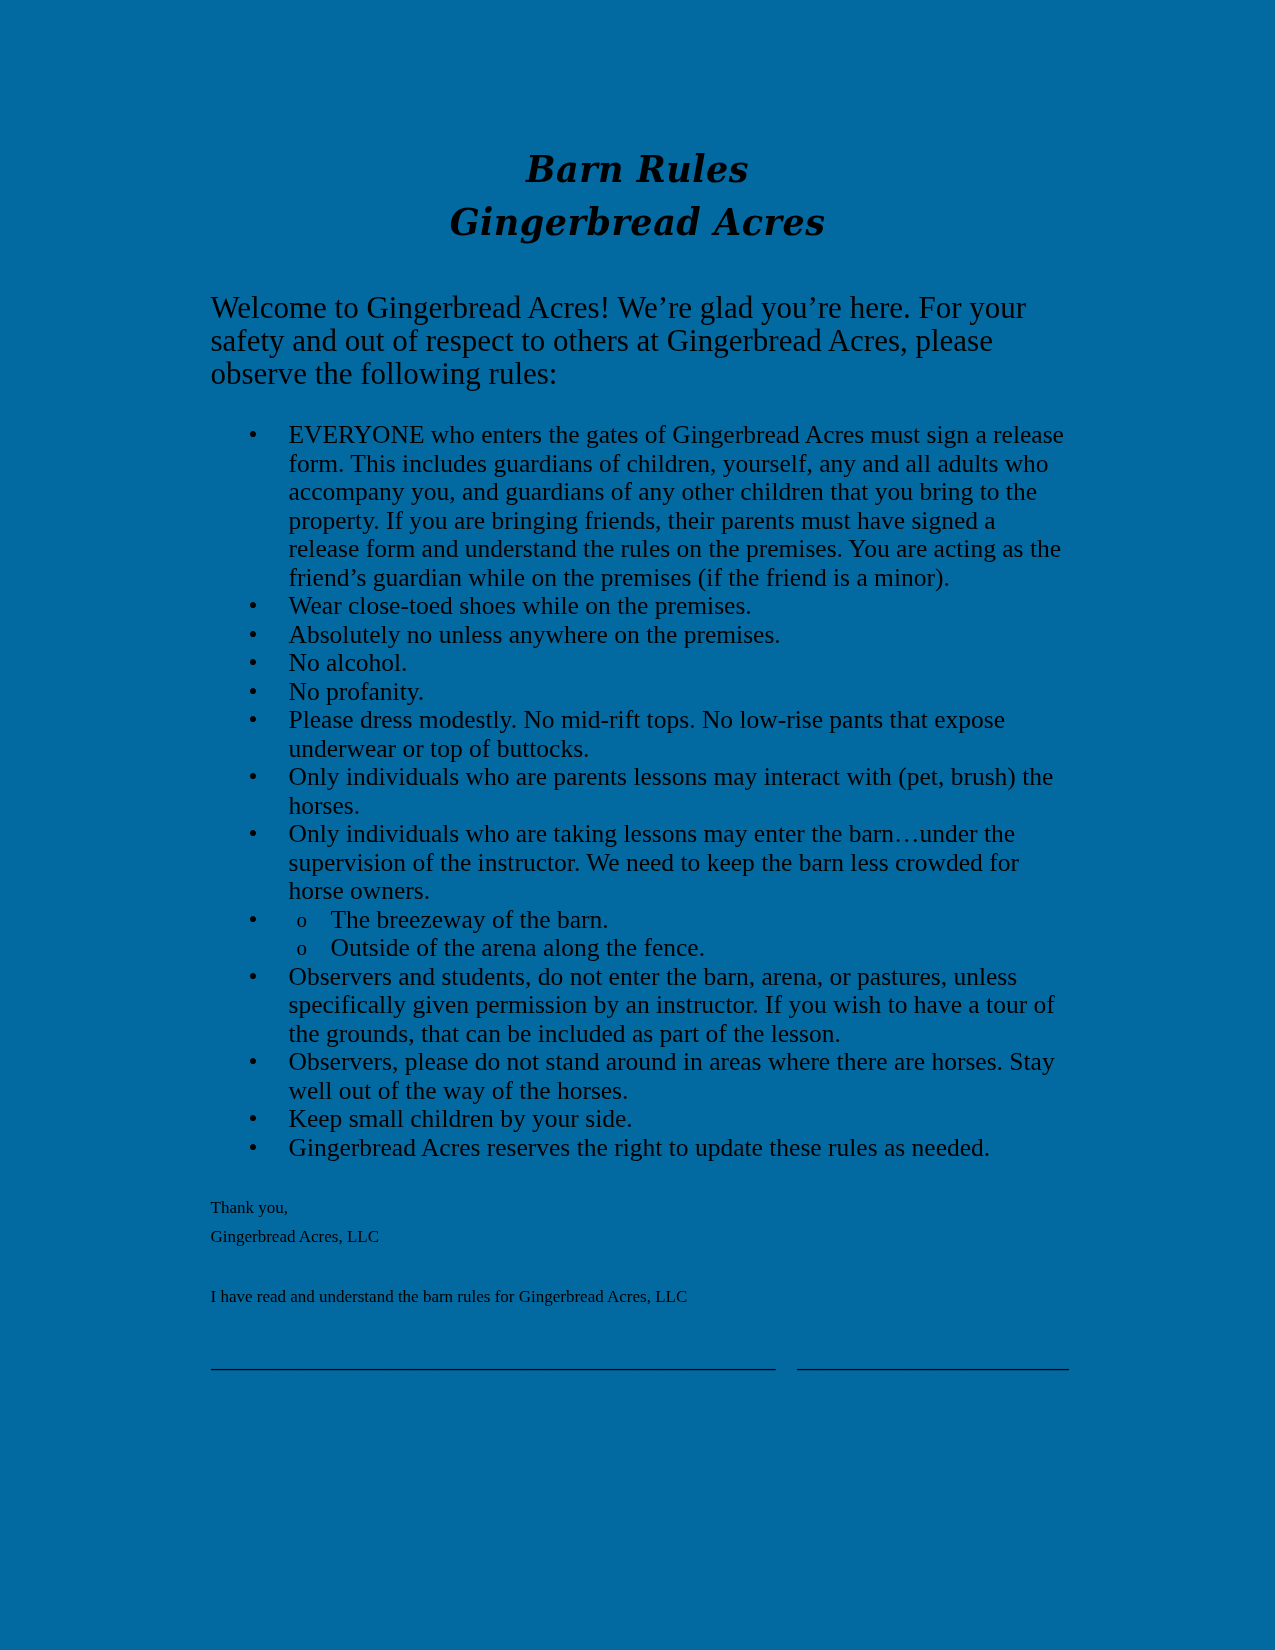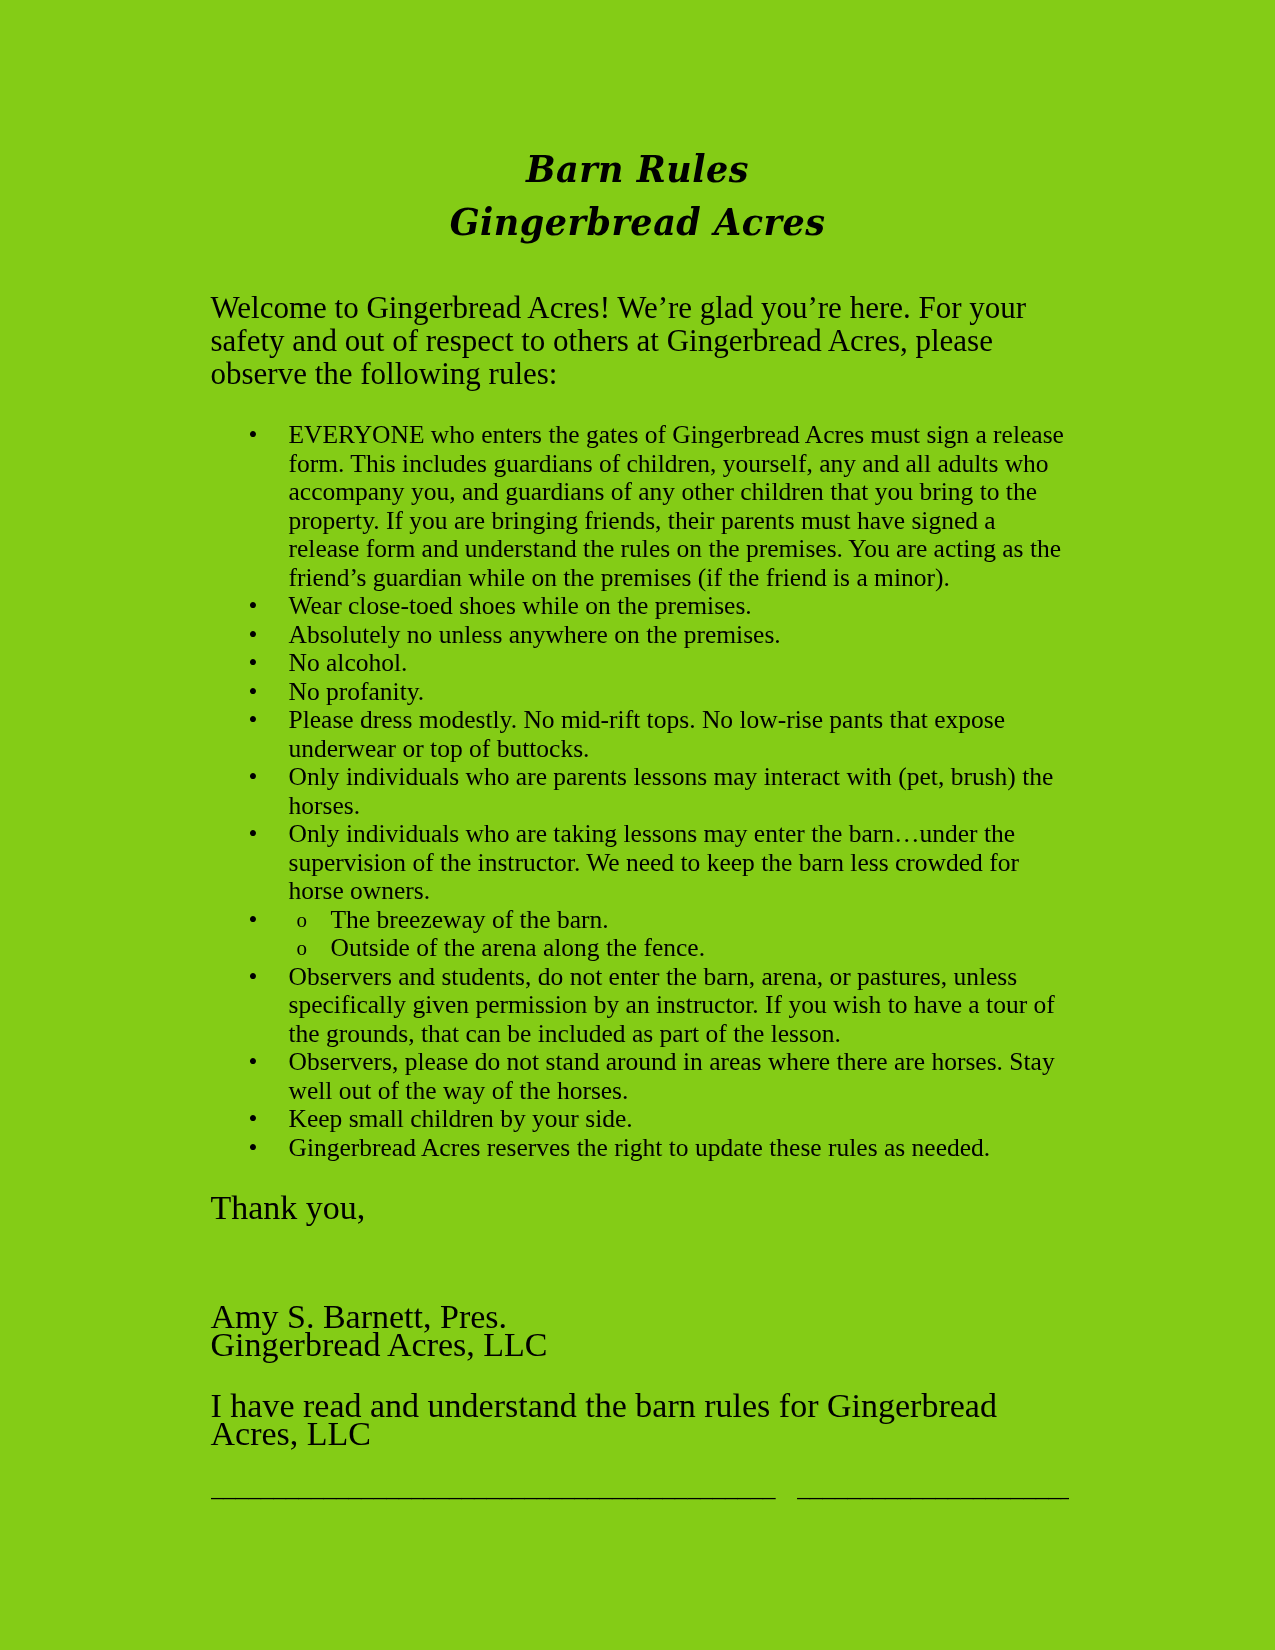--- a/index.html
+++ b/index.html
@@ -4,21 +4,21 @@
 <style>
   html, body {
     margin: 0;
     padding: 0;
     background: #ffffff;
   }
   .page {
     position: relative;
     width: 1275px;
     height: 1650px;
-    background: #84cc16;
+    background: #0369a1;
     box-sizing: border-box;
     overflow: hidden;
     font-family: "Liberation Serif", "DejaVu Serif", serif;
     color: #000000;
   }
 
   
   .title-block {
     text-align: center;
     padding-top: 144px;
@@ -92,30 +92,30 @@
   ul.sub > li > .bullet-o {
     position: absolute;
     left: 8px;
     top: 0;
     font-size: 21px;
     line-height: 28.5px;
     font-family: "Liberation Serif", serif;
   }
 
   .closing {
-    font-size: 34px;
+    font-size: 17px;
     line-height: 28.5px;
   }
   .thanks { margin-top: 32px; }
   .sig-name { margin-top: 80px; }
   .sig-line2 { }
   .ack { margin-top: 32px; }
 
   .sign-row {
-    margin-top: 25px;
+    margin-top: 33px;
     display: flex;
     gap: 22px;
     font-size: 25.5px;
     line-height: 28px;
     letter-spacing: -0.2px;
     white-space: nowrap;
     overflow: hidden;
   }
   .sign-row .sigline {
     display: inline-block;
@@ -209,21 +209,20 @@
 
       <li>
         <span class="bullet-dot">•</span>
         <span class="li-text">Gingerbread Acres reserves the right to update these rules as needed.</span>
       </li>
 
     </ul>
 
     <div class="closing thanks">Thank you,</div>
 
-    <div class="closing sig-name">Amy S. Barnett, Pres.</div>
     <div class="closing sig-line2">Gingerbread Acres, LLC</div>
 
     <div class="closing ack">I have read and understand the barn rules for Gingerbread Acres, LLC</div>
 
     <div class="sign-row">
       <span class="sigline short">_____________________________________________</span>
       <span class="sigline">_________________________________</span>
     </div>
 
   </div>

